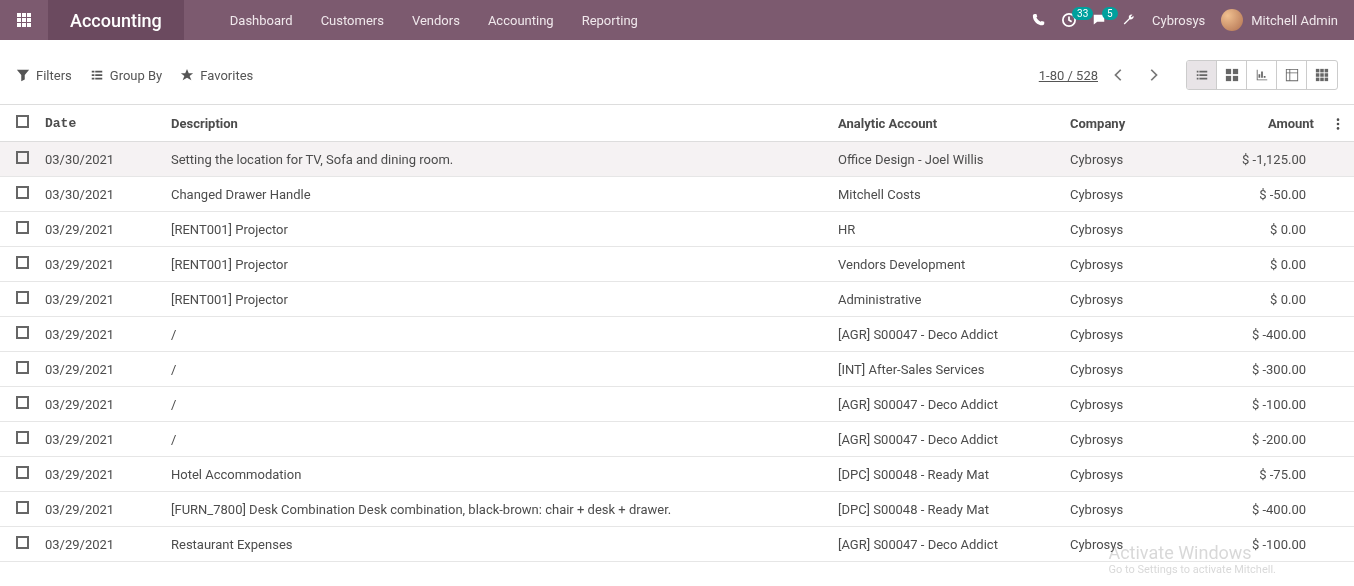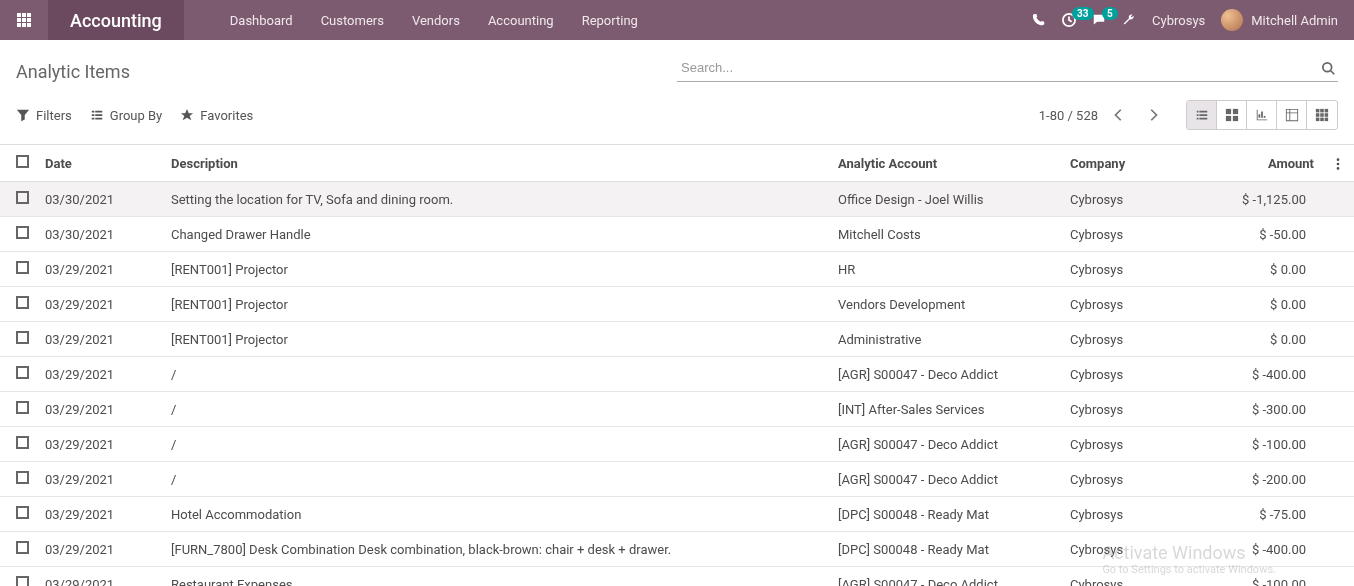--- a/index.html
+++ b/index.html
@@ -7,21 +7,21 @@
 
 
 .topnav { background: #7c5a6f; height: 40px; display: flex; align-items: center; color: #fff; }
 .apps-btn { width: 48px; height: 40px; display: flex; align-items: center; justify-content: center; cursor: pointer; }
 .apps-btn svg { fill: #fff; }
 .app-title { background: #6b4a5f; height: 40px; padding: 0 22px; display: flex; align-items: center; font-size: 18px; font-weight: 500; }
 .nav-menu { display: flex; margin-left: 32px; gap: 0; text-align: center; }
 .nav-item { padding: 0 14px; height: 40px; display: flex; align-items: center; font-size: 13px; cursor: pointer; color: #f0e8ec; }
 .nav-right { margin-left: auto; display: flex; align-items: center; gap: 16px; padding-right: 16px; height: 40px; }
 .nav-icon { position: relative; cursor: pointer; display: flex; align-items: center; }
-.badge { background: #00a09d; color: #fff; font-size: 10px; font-weight: 700; border-radius: 8px; padding: 1px 5px; position: absolute; top: -6px; left: 10px; }
+.badge { background: #00a09d; color: #fff; font-size: 10px; font-weight: 400; border-radius: 8px; padding: 1px 5px; position: absolute; top: -6px; left: 10px; }
 .company-name { font-size: 13px; color: #f0e8ec; cursor: pointer; }
 .user { display: flex; align-items: center; gap: 8px; cursor: pointer; }
 .avatar { width: 22px; height: 22px; border-radius: 50%; background: radial-gradient(circle at 30% 30%, #f0c090, #b07050); }
 .user-name { font-size: 13px; color: #f0e8ec; }
 
 
 .cp { padding: 8px 16px 0 16px; }
 .cp-top { display: flex; align-items: center; min-height: 40px; }
 .cp-title { font-size: 18px; color: #666; flex: 1; padding-top: 6px; }
 .cp-searchwrap { flex: 1; position: relative; }
@@ -30,33 +30,33 @@
 .cp-searchicon { position: absolute; right: 2px; top: 6px; color: #666; }
 
 .cp-bottom { display: flex; align-items: center; margin-top: 10px; min-height: 34px; }
 .cp-left { display: flex; align-items: center; gap: 14px; flex: 1; }
 .btn-create { background: #00a09d; color: #fff; border: none; padding: 7px 12px; font-size: 12px; font-weight: 700; letter-spacing: 0.3px; cursor: pointer; }
 .btn-import { color: #666; cursor: pointer; }
 
 .cp-right { display: flex; align-items: center; flex: 1; gap: 0; }
 .filterbtns { display: flex; gap: 18px; color: #555; }
 .fbtn { display: flex; align-items: center; gap: 6px; cursor: pointer; font-size: 13px; }
-.paging { margin-left: auto; display: flex; align-items: center; gap: 8px; color: #555; font-size: 13px; }
+.paging { margin-left: auto; display: flex; align-items: center; gap: 8px; color: #555; font-size: 13px; text-decoration: underline; }
 .pagerbtn { width: 26px; height: 26px; display: inline-flex; align-items: center; justify-content: center; cursor: pointer; color: #777; }
 .viewbtns { display: flex; margin-left: 20px; border: 1px solid #ccc; border-radius: 3px; overflow: hidden; }
 .viewbtn { width: 30px; height: 28px; display: flex; align-items: center; justify-content: center; cursor: pointer; color: #666; border-right: 1px solid #ccc; }
 .viewbtn:last-child { border-right: none; }
 .viewbtn.active { background: #e8e4e7; }
 
 
 .table-wrap { margin-top: 12px; border-top: 1px solid #ddd; }
 table { width: 100%; border-collapse: collapse; }
 th { text-align: left; font-weight: 700; font-size: 13px; color: #4c4c4c; padding: 10px 8px; border-bottom: 1px solid #ddd; background: #fff; }
 th.col-check { width: 32px; padding-left: 16px; }
-th.col-date { width: 126px; }
+th.col-date { width: 126px; font-family: Liberation Mono, monospace; }
 th.col-desc { }
 th.col-acc { width: 232px; }
 th.col-comp { width: 160px; }
 th.col-amt { width: 100px; text-align: right; }
 th.col-opt { width: 32px; text-align: center; }
 td { padding: 9px 8px; border-bottom: 1px solid #e6e6e6; font-size: 13px; color: #4c4c4c; }
 td.col-check { padding-left: 16px; }
 td.col-amt { text-align: right; padding-right: 16px; }
 tr.datarow.hov { background: #f5f2f3; }
 .chk { width: 13px; height: 13px; border: 2px solid #666; display: inline-block; }
@@ -118,32 +118,20 @@
     </div>
     <div class="company-name">Cybrosys</div>
     <div class="user">
       <div class="avatar"></div>
       <div class="user-name">Mitchell Admin</div>
     </div>
   </div>
 </div>
 
 <div class="cp">
-  <div class="cp-top">
-    <div class="cp-title">Analytic Items</div>
-    <div class="cp-searchwrap">
-      <input class="cp-search" placeholder="Search..." style="">
-      <span class="cp-searchicon">
-        <svg class="ic" viewBox="0 0 16 16">
-            <circle cx="6" cy="6" r="5" fill="none" stroke="#666" stroke-width="2"></circle>
-            <path d="M10 10l4 4" stroke="#666" stroke-width="2"></path>
-          </svg>
-      </span>
-    </div>
-  </div>
   <div class="cp-bottom">
     <div class="cp-right">
       <div class="filterbtns">
         <div class="fbtn">
           <svg class="ic" viewBox="0 0 16 16">
               <path d="M1 2h14l-5 6v5l-4 2V8L1 2z"></path>
             </svg>
           <span>Filters</span>
         </div>
         <div class="fbtn">
@@ -339,14 +327,14 @@
           <td>Cybrosys</td>
           <td class="col-amt">$ -100.00</td>
           <td></td>
         </tr>
       </tbody>
   </table>
 </div>
 
 <div class="watermark">
   <span>Activate Windows</span>
-  <small>Go to Settings to activate Windows.</small>
+  <small>Go to Settings to activate Mitchell.</small>
 </div>
 
 </body></html>

